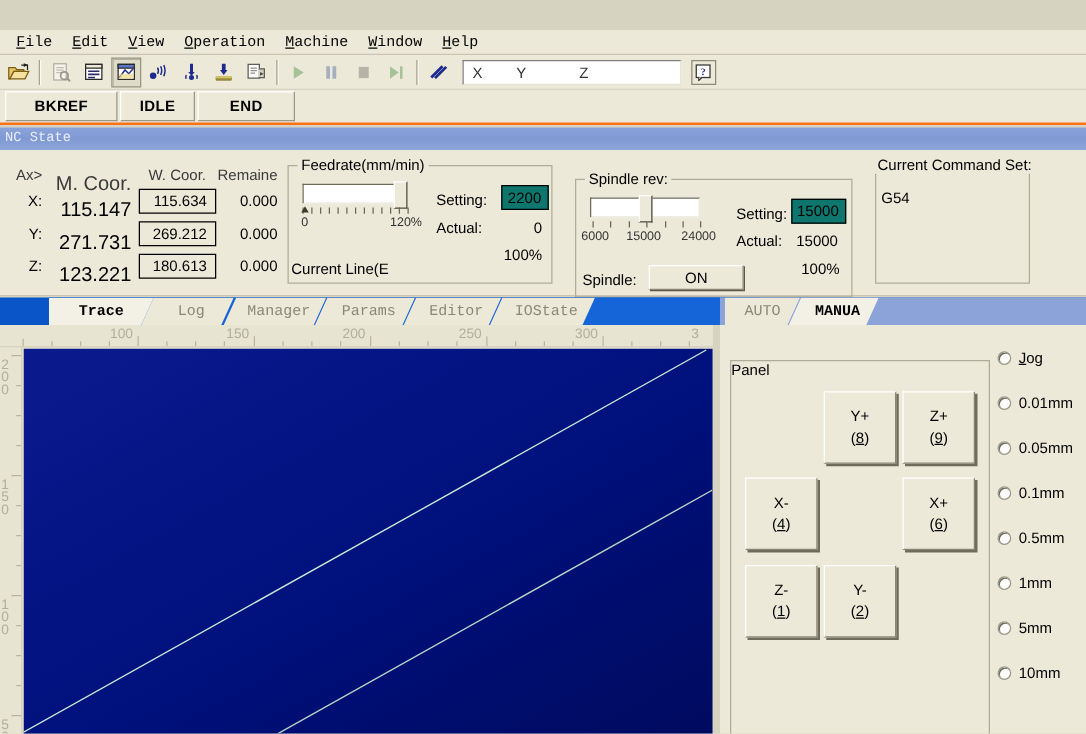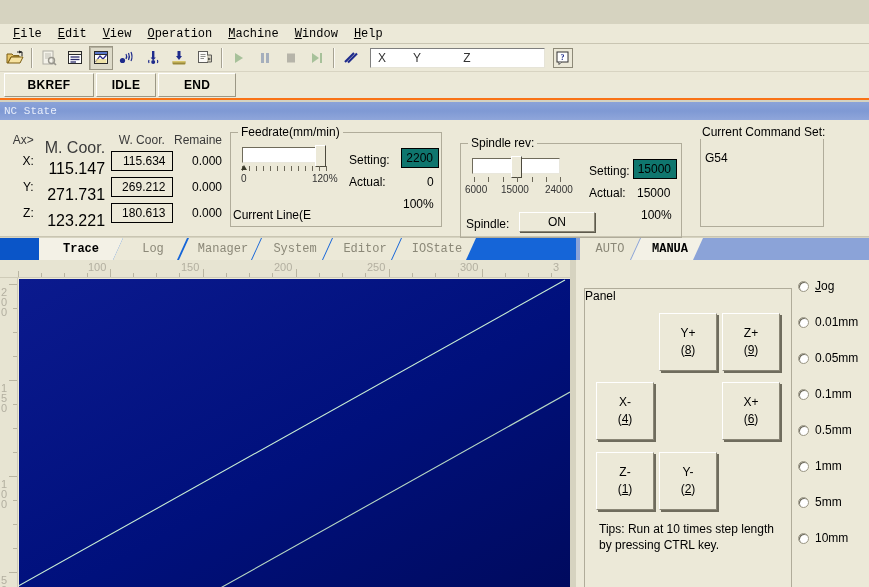--- a/index.html
+++ b/index.html
@@ -469,21 +469,21 @@
       <div class="tab first active" style="left:0px; width:84px;">
         <span>Trace</span>
       </div>
       <div class="tab" style="left:74px; width:74px;">
         <span>Log</span>
       </div>
       <div class="tab" style="left:140px; width:82px;">
         <span>Manager</span>
       </div>
       <div class="tab" style="left:213px; width:80px;">
-        <span>System</span>
+        <span>Params</span>
       </div>
       <div class="tab" style="left:284px; width:78px;">
         <span>Editor</span>
       </div>
       <div class="tab" style="left:353px; width:84px;">
         <span>IOState</span>
       </div>
     </div>
     <div class="rtabs">
       <div class="tab first" style="left:4px; width:60px;">
@@ -589,21 +589,20 @@
       </div>
       <div class="jog" style="left:11px; top:163px;">
         <span>Z-</span>
         <span>(<u>1</u>)</span>
       </div>
       <div class="jog" style="left:74px; top:163px;">
         <span>Y-</span>
         <span>(<u>2</u>)</span>
       </div>
 
-      <div class="tips">Tips: Run at 10 times step length by pressing CTRL key.</div>
     </div>
 
     <div class="radios">
       <div class="radio-row">
         <span class="radio-dot"></span>
         <span class="radio-lbl"><u>J</u>og</span>
       </div>
       <div class="radio-row">
         <span class="radio-dot"></span>
         <span class="radio-lbl">0.01mm</span>

